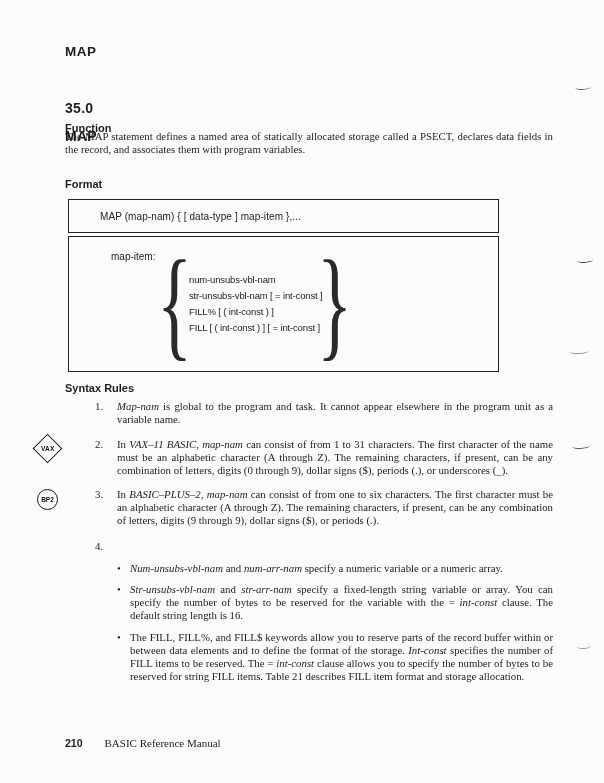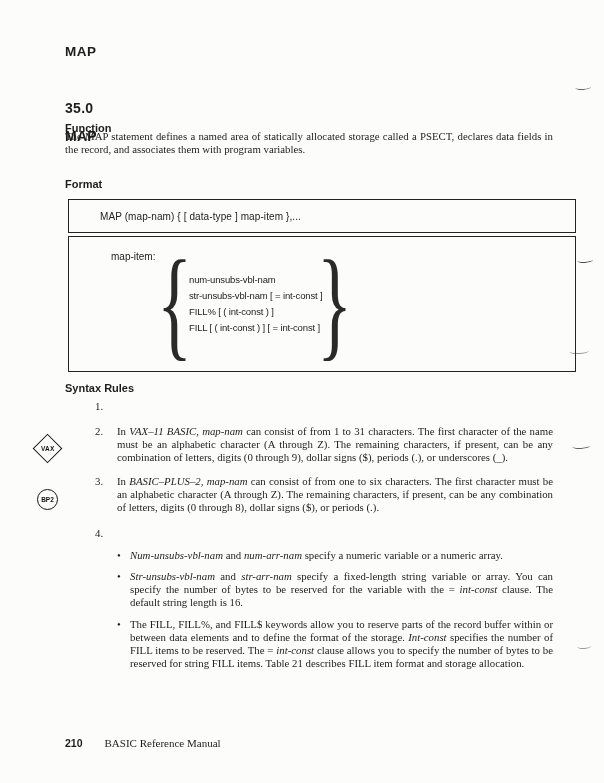--- a/index.html
+++ b/index.html
@@ -28,21 +28,21 @@
   #function-heading{top:122px;}
   #format-heading{top:178px;}
   #syntax-heading{top:382px;}
 
   .body-par{
     position:absolute;left:65px;top:130px;width:488px;
     font-size:10.8px;line-height:13px;text-align:justify;
   }
 
   .fmt-box{
-    position:absolute;left:68px;width:508px;
+    position:absolute;left:68px;width:431px;
     border:1.5px solid #242424;background:transparent;box-sizing:border-box;
   }
   #fmt-box-1{top:199px;height:34px;display:flex;align-items:center;}
   #fmt-box-1 .syntax-line{
     margin-left:31px;font-family:"Liberation Sans", sans-serif;
     font-size:10px;letter-spacing:.1px;color:#222;
   }
   #fmt-box-2{top:236px;height:136px;display:flex;align-items:center;}
   .mi-label{
     align-self:flex-start;margin-left:42px;margin-top:14px;
@@ -147,28 +147,29 @@
     <div>FILL [ ( int-const ) ] [ = int-const ]</div>
   </div>
   <div class="brace right">}</div>
 </div>
 
 <div id="syntax-heading" class="subhead">Syntax Rules</div>
 
 <div class="rules">
   <div id="rule-1" class="rule">
     <div class="rule-num">1.</div>
+    <div class="rule-text"><span class="it">Map-nam</span><span> is global to the program and task. It cannot appear elsewhere in the program unit as a variable name.</span></div>
   </div>
   <div id="rule-2" class="rule">
     <div class="rule-num">2.</div>
     <div class="rule-text"><span>In </span><span class="it">VAX–11 BASIC</span><span>, </span><span class="it">map-nam</span><span> can consist of from 1 to 31 characters. The first character of the name must be an alphabetic character (A through Z). The remaining characters, if present, can be any combination of letters, digits (0 through 9), dollar signs ($), periods (.), or underscores (_).</span></div>
   </div>
   <div id="rule-3" class="rule">
     <div class="rule-num">3.</div>
-    <div class="rule-text"><span>In </span><span class="it">BASIC–PLUS–2</span><span>, </span><span class="it">map-nam</span><span> can consist of from one to six characters. The first character must be an alphabetic character (A through Z). The remaining characters, if present, can be any combination of letters, digits (0 through 8), dollar signs ($), or periods (.).</span></div>
+    <div class="rule-text"><span>In </span><span class="it">BASIC–PLUS–2</span><span>, </span><span class="it">map-nam</span><span> can consist of from one to six characters. The first character must be an alphabetic character (A through Z). The remaining characters, if present, can be any combination of letters, digits (9 through 9), dollar signs ($), or periods (.).</span></div>
   </div>
   <div id="rule-4" class="rule">
     <div class="rule-num">4.</div>
   </div>
   <div class="bullets">
     <div id="bullet-1" class="bullet">
       <div class="bullet-dot">•</div>
       <div class="bullet-text"><span class="it">Num-unsubs-vbl-nam</span><span> and </span><span class="it">num-arr-nam</span><span> specify a numeric variable or a numeric array.</span></div>
     </div>
     <div id="bullet-2" class="bullet">

